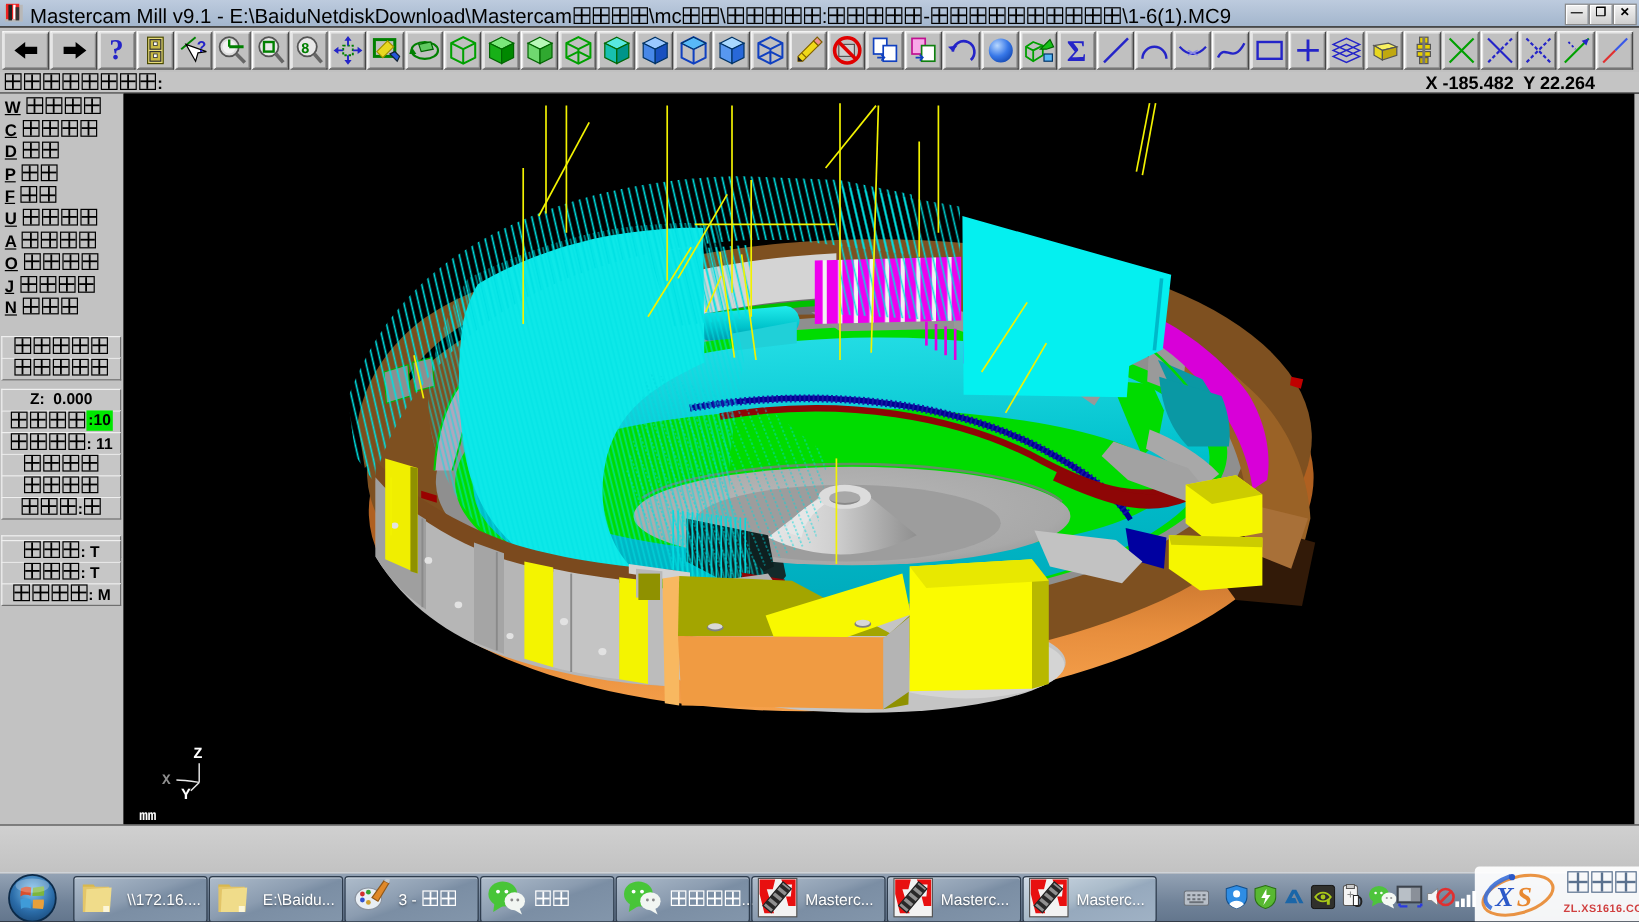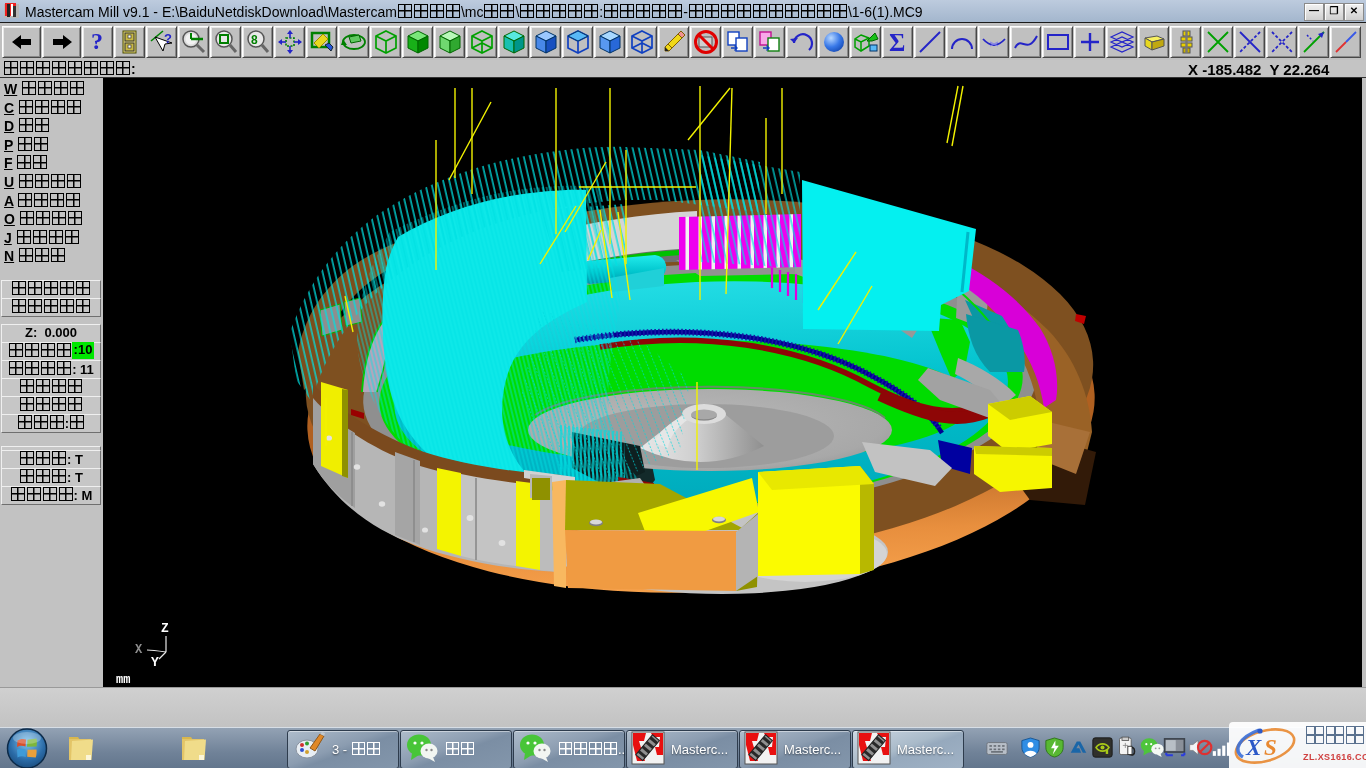--- a/index.html
+++ b/index.html
@@ -3,21 +3,21 @@
 html,body{margin:0;padding:0;width:1366px;height:768px;overflow:hidden;background:#000;font-family:"Liberation Sans",sans-serif;}
 #root{position:relative;width:1366px;height:768px;background:#000;}
 .abs{position:absolute;}
 
 .c{display:inline-block;width:12px;height:12px;margin:0 1px;vertical-align:-1px;border:1px solid #000;
  background:linear-gradient(#000,#000) 50% 50%/100% 1.5px no-repeat,linear-gradient(#000,#000) 50% 50%/1.5px 100% no-repeat;}
 .cw{display:inline-block;width:11px;height:11px;margin:0 1px;vertical-align:-1px;border:1px solid #fff;
  background:linear-gradient(#fff,#fff) 50% 50%/100% 1.5px no-repeat,linear-gradient(#fff,#fff) 50% 50%/1.5px 100% no-repeat;}
 
 #title{position:absolute;left:0;top:0;width:1366px;height:22px;background:linear-gradient(#bdcbde,#a3b6cd);}
-#title .txt{position:absolute;left:25px;top:4px;font-size:14px;color:#000;white-space:nowrap;}
+#title .txt{position:absolute;left:25px;top:4px;font-size:17px;color:#000;white-space:nowrap;}
 .winbtn{position:absolute;top:3px;width:18px;height:16px;background:linear-gradient(#f2f2f2,#cfcfcf);border:1px solid #8a8a8a;box-shadow:inset 1px 1px 0 #fff;text-align:center;font-size:10px;font-weight:bold;line-height:14px;color:#000;}
 
 #tbar{position:absolute;left:0;top:22px;width:1366px;height:38px;background:#c0c0c0;border-top:1px solid #1a1a1a;}
 .tb{position:absolute;top:3px;height:30px;background:#c0c0c0;border:1px solid;border-color:#ffffff #474747 #474747 #ffffff;box-shadow:inset 1px 1px 0 #e8e8e8,inset -1px -1px 0 #888;}
 .tb svg{position:absolute;left:50%;top:50%;transform:translate(-50%,-50%);}
 
 #pbar{position:absolute;left:0;top:60px;width:1366px;height:17px;background:#c4c4c4;border-bottom:1px solid #333;}
 #pbar .l{position:absolute;left:3px;top:1px;font-weight:bold;font-size:14px;color:#000;}
 #pbar .r{position:absolute;left:1188px;top:1px;font-weight:bold;font-size:15px;color:#000;}
 
@@ -615,20 +615,26 @@
             <stop offset="1" stop-color="#123b66"></stop>
           </radialGradient>
         </defs>
  <circle cx="21" cy="20.5" r="19.5" fill="url(#orb)" stroke="#0c2a48" stroke-width="1.5"></circle>
  <path d="M11,19 C14,17 17,17.5 19.5,18.5 L20,11.5 C17,10.5 14,11 11.5,12.5 Z" fill="#d94f2b"></path>
  <path d="M21.5,11.7 L30.5,10.5 C31,13 31,16 30.5,18.5 L21,18.7 Z" fill="#7db63c"></path>
  <path d="M11,21.5 C14,20.5 17,20.6 19.5,21.5 L19.8,29 C17,28 14,28 11.5,29.5 Z" fill="#3f9bd8"></path>
  <path d="M21.5,21.7 L30.5,21.5 C30.8,24 30.5,27 29.8,29.5 L21.2,28.8 Z" fill="#e9a03b"></path>
  <ellipse cx="21" cy="10" rx="14" ry="6" fill="#fff" opacity=".25"></ellipse>
 </svg>
+<div class="tkb" style="left:61px">
+        <span class="lbl">\\172.16....</span>
+      </div>
+<div class="tkb" style="left:174px">
+        <span class="lbl">E:\Baidu...</span>
+      </div>
 <div class="tkb" style="left:287px">
         <span class="lbl">3 - <i class="cw"></i><i class="cw"></i></span>
       </div>
 <div class="tkb" style="left:400px">
         <span class="lbl"><i class="cw"></i><i class="cw"></i></span>
       </div>
 <div class="tkb" style="left:513px">
         <span class="lbl"><i class="cw"></i><i class="cw"></i><i class="cw"></i><i class="cw"></i>...</span>
       </div>
 <div class="tkb" style="left:626px">

